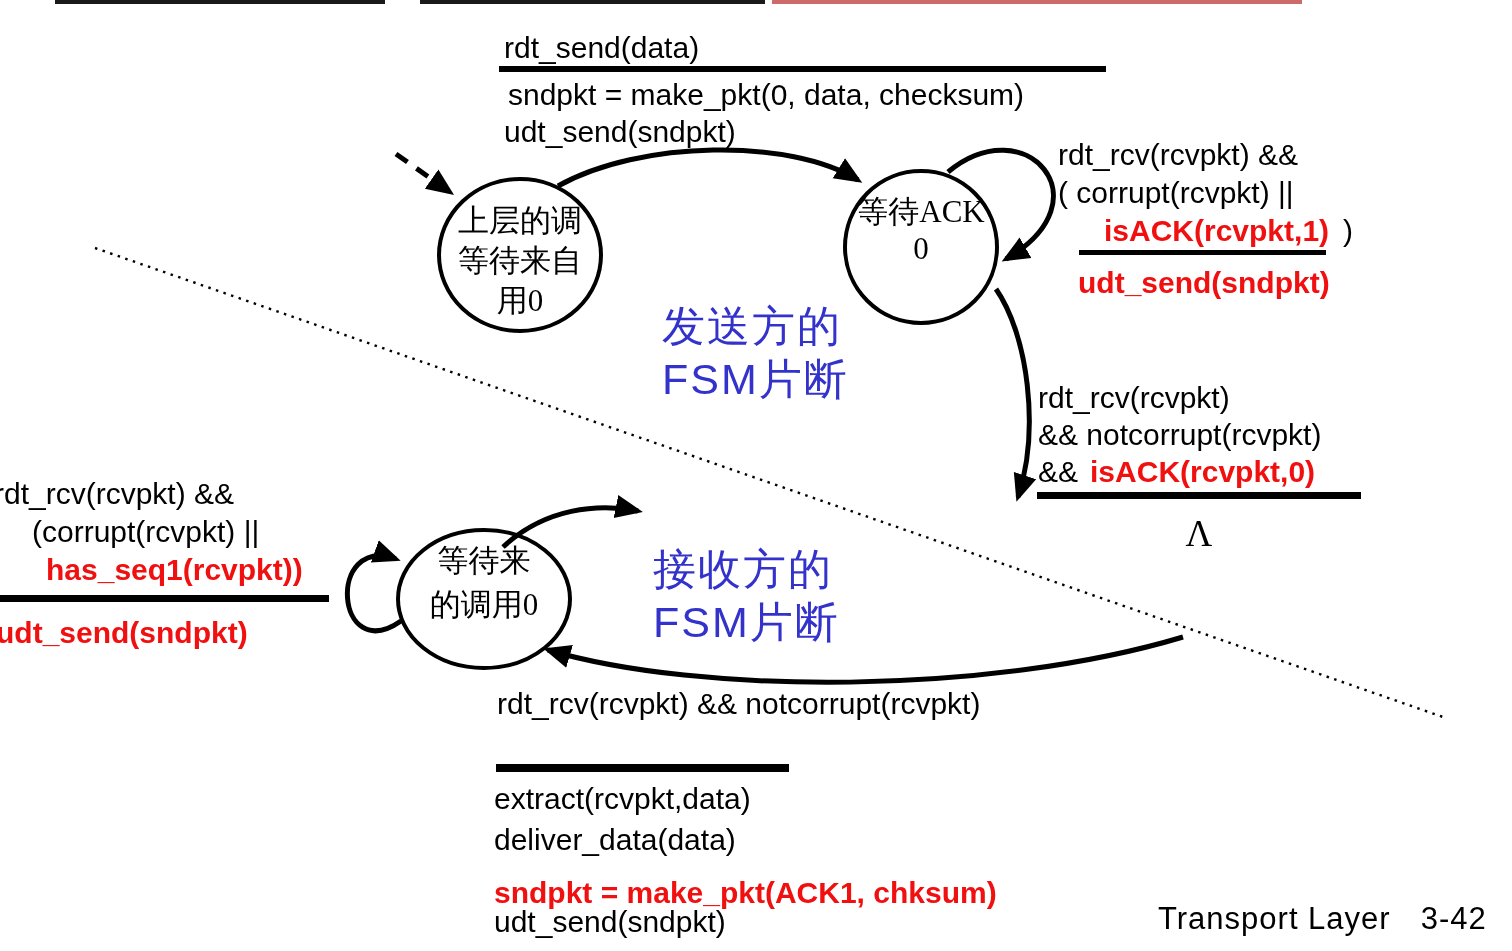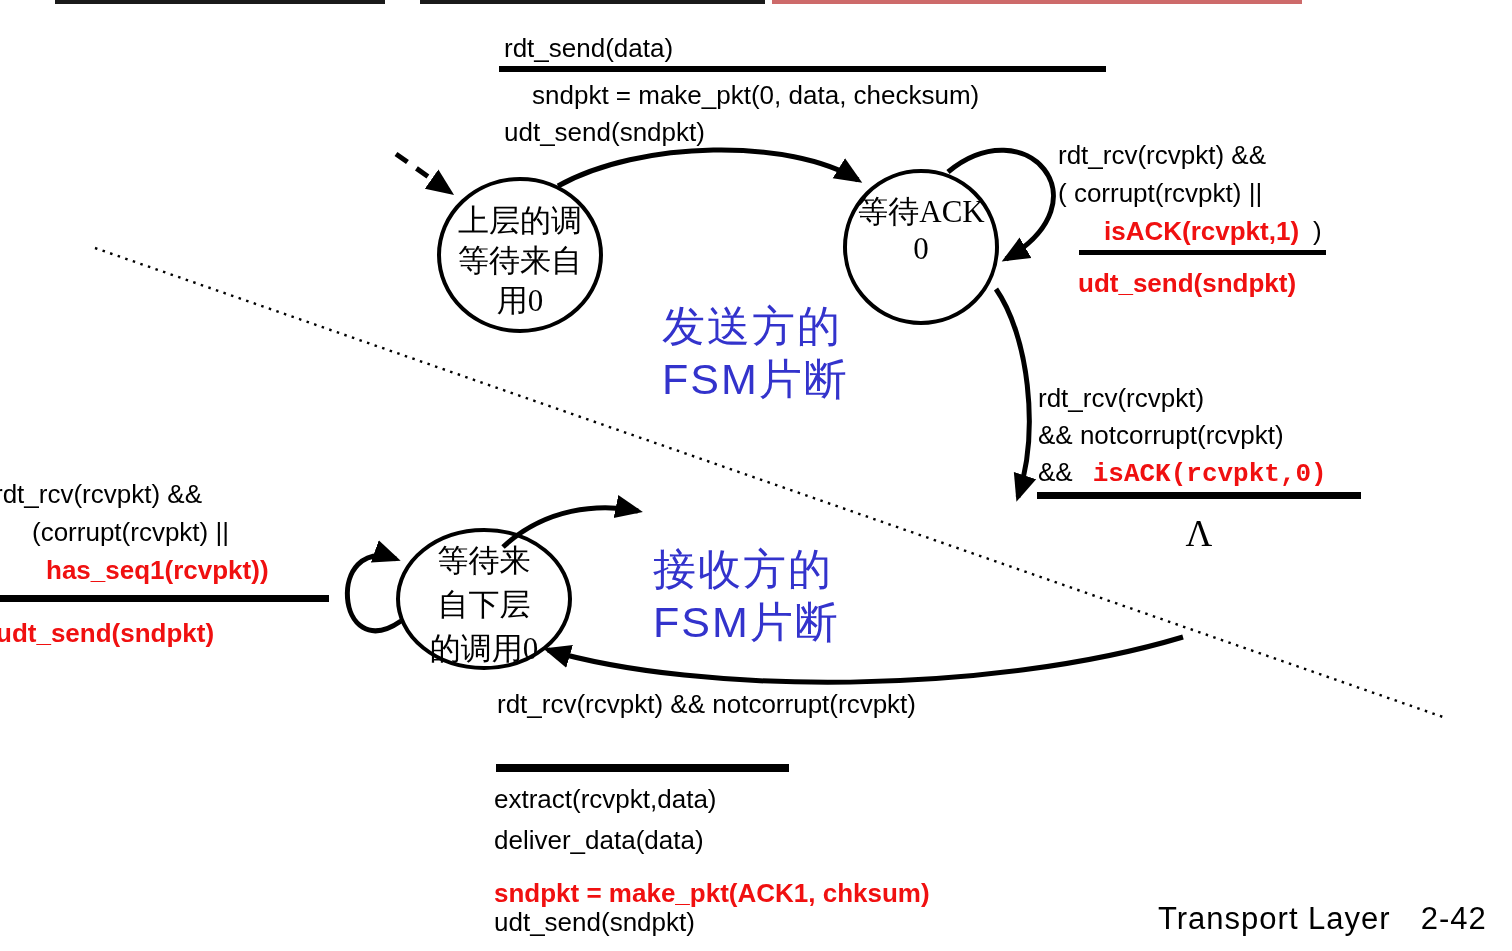--- a/index.html
+++ b/index.html
@@ -3,21 +3,21 @@
 <meta charset="utf-8">
 <style>
   * { margin:0; padding:0; box-sizing:border-box; }
   html,body { width:1512px; height:951px; background:#fff; }
   .stage {
     position:relative; width:1512px; height:951px; overflow:hidden;
     font-family:"Liberation Sans","DejaVu Sans",sans-serif; color:#000; background:#fff;
   }
   svg.layer { position:absolute; left:0; top:0; width:1512px; height:951px; }
   .abs { position:absolute; white-space:nowrap; }
-  .code { font-size:26px; line-height:34px; }
+  .code { font-size:30px; line-height:34px; }
   .red { color:var(--red,#f00); font-weight:bold; }
   .rule { position:absolute; background:#000; }
   .remnant { position:absolute; top:0; height:4px; }
   .remnant.dark { background:#1a1a1a; }
   .remnant.warm { background:var(--title_remnant,#c44); opacity:.85; }
   .fsm-label { font-size:43px; line-height:53px; letter-spacing:2px; color:var(--blue,#33c); }
   .state-label {
     position:absolute; text-align:center; color:#000;
     font-family:"Liberation Serif","DejaVu Serif",serif; font-size:31px;
   }
@@ -58,21 +58,21 @@
 
     <path d="M 503,547 C 545,508 598,503 638,511" stroke="#000" stroke-width="5" fill="none" marker-end="url(#ah)"></path>
 
     <path d="M 1183,637 C 990,695 700,695 548,650" stroke="#000" stroke-width="5" fill="none" marker-end="url(#ah)"></path>
   </svg>
 
   <div class="abs code" style="left:504px;top:31px;">
     <span>rdt_send(data)</span>
   </div>
   <div class="rule" style="left:499px;top:66px;width:607px;height:6px;"></div>
-  <div class="abs code" style="left:532px;top:78px;text-align:right;">
+  <div class="abs code" style="left:508px;top:78px;text-align:right;">
     <span>sndpkt = make_pkt(0, data, checksum)</span>
   </div>
   <div class="abs code" style="left:504px;top:115px;">
     <span>udt_send(sndpkt)</span>
   </div>
 
   <div class="state-label" style="left:436px;top:201px;width:168px;line-height:40px;">
     <div>上层的调</div>
     <div>等待来自</div>
     <div>用0</div>
@@ -101,21 +101,21 @@
     <div>FSM片断</div>
   </div>
 
   <div class="abs code" style="left:1038px;top:418px;">
     <span>&amp;&amp; notcorrupt(rcvpkt)</span>
   </div>
   <div class="abs code" style="left:1038px;top:381px;">
     <span>rdt_rcv(rcvpkt)</span>
   </div>
   <div class="abs code" style="left:1038px;top:455px;">
-    <span>&amp;&amp;</span><span class="red" style="margin-left:20px;font-family:Liberation Mono, monospace;">isACK(rcvpkt,0)</span>
+    <span>&amp;&amp;</span><span class="red" style="margin-left:12px;">isACK(rcvpkt,0)</span>
   </div>
   <div class="rule" style="left:1037px;top:492px;width:324px;height:7px;"></div>
   <div class="abs lambda" style="left:1139px;top:512px;width:120px;">
     <span>Λ</span>
   </div>
 
   <div class="abs code" style="left:-6px;top:477px;">
     <span>rdt_rcv(rcvpkt) &amp;&amp;</span>
   </div>
   <div class="abs code" style="left:32px;top:515px;">
@@ -124,21 +124,20 @@
   <div class="abs code" style="left:46px;top:553px;">
     <span class="red">has_seq1(rcvpkt))</span>
   </div>
   <div class="rule" style="left:0px;top:595px;width:329px;height:7px;"></div>
   <div class="abs code" style="left:-4px;top:616px;">
     <span class="red">udt_send(sndpkt)</span>
   </div>
 
   <div class="state-label" style="left:400px;top:539px;width:168px;line-height:44px;">
     <div>等待来</div>
-    <div>自下层</div>
     <div>的调用0</div>
   </div>
 
   <div class="abs fsm-label" style="left:616px;top:543px;margin-left:37px;">
     <div>接收方的</div>
     <div>FSM片断</div>
   </div>
 
   <div class="abs code" style="left:497px;top:687px;">
     <span>rdt_rcv(rcvpkt) &amp;&amp; notcorrupt(rcvpkt)</span>
@@ -152,16 +151,16 @@
   </div>
   <div class="abs code" style="left:494px;top:864px;margin-top:12px;">
     <span class="red">sndpkt = make_pkt(ACK1, chksum)</span>
   </div>
   <div class="abs code" style="left:494px;top:905px;">
     <span>udt_send(sndpkt)</span>
   </div>
 
   <div class="abs footer" style="left:1158px;top:901px;">
     <span>Transport Layer</span>
-    <span>2-42</span>
+    <span>3-42</span>
   </div>
 
 </div>
 
 </body></html>

